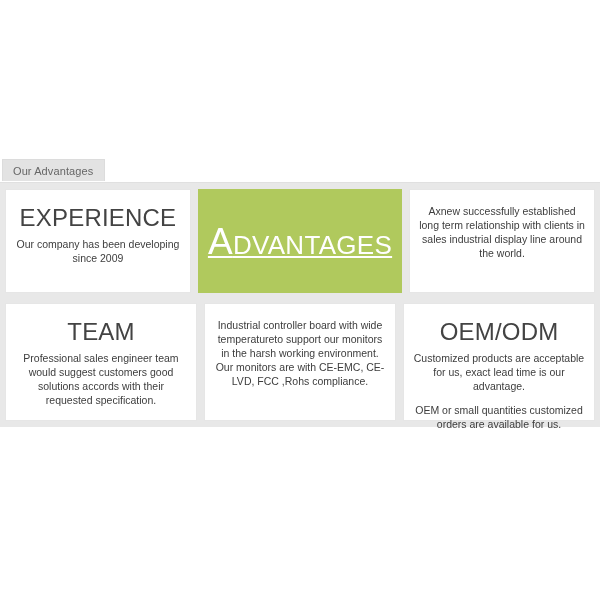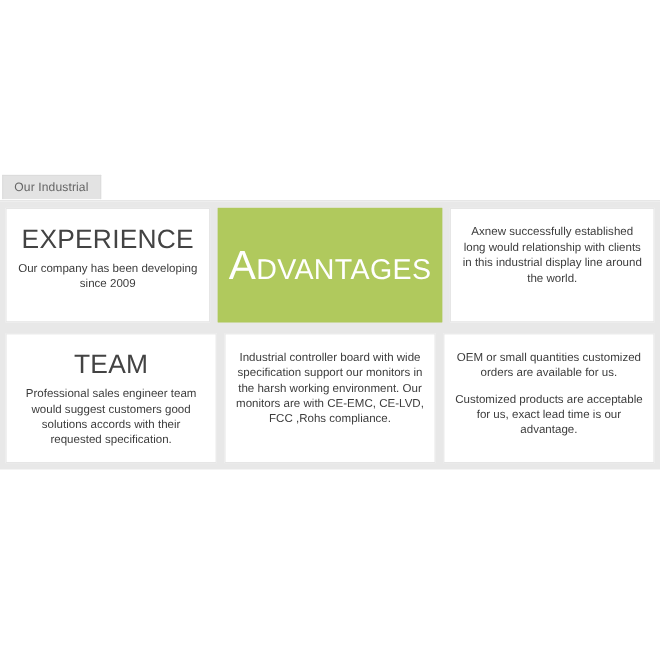--- a/index.html
+++ b/index.html
@@ -122,20 +122,21 @@
     padding-bottom: 0;
   }
   .highlight-word {
     color: #ffffff;
     font-weight: 400;
     line-height: 1;
     font-size: 26px;
     letter-spacing: 0.3px;
     display: inline-block;
     white-space: nowrap;
+    text-decoration: underline;
   }
   .highlight-word .cap {
     font-size: 37px;
     line-height: 1;
     vertical-align: baseline;
   }
 
   
   .bottom-spacer {
     background: #ffffff;
@@ -143,57 +144,58 @@
   }
 </style>
 </head>
 <body>
 
 <div id="page">
 
   <div class="top-spacer"></div>
 
   <div class="tabbar">
-    <div class="tab">Our Industrial</div>
+    <div class="tab">Our Advantages</div>
     <div class="tabbar-rule"></div>
   </div>
 
   <div class="panel">
 
     <div class="grid-row">
 
       <div class="card row1">
         <div class="card-title">EXPERIENCE</div>
         <p class="card-body">Our company has been developing since 2009</p>
       </div>
 
       <div class="card row1 highlight">
         <div class="highlight-word"><span class="cap">A</span><span>DVANTAGES</span></div>
       </div>
 
       <div class="card row1">
-        <p class="card-body">Axnew successfully established long would relationship with clients in this industrial display line around the world.</p>
+        <p class="card-body">Axnew successfully established long term relationship with clients in sales industrial display line around the world.</p>
       </div>
 
     </div>
 
     <div class="grid-row">
 
       <div class="card row2">
         <div class="card-title">TEAM</div>
         <p class="card-body">Professional sales engineer team would suggest customers good solutions accords with their requested specification.</p>
       </div>
 
       <div class="card row2">
-        <p class="card-body">Industrial controller board with wide specification support our monitors in the harsh working environment.  Our monitors are with CE-EMC, CE-LVD, FCC ,Rohs compliance.</p>
+        <p class="card-body">Industrial controller board with wide temperatureto support our monitors in the harsh working environment.  Our monitors are with CE-EMC, CE-LVD, FCC ,Rohs compliance.</p>
       </div>
 
       <div class="card row2">
+        <div class="card-title">OEM/ODM</div>
+        <p class="card-body">Customized products are acceptable for us, exact lead time is our advantage.</p>
         <p class="card-body">OEM or small quantities customized orders are available for us.</p>
-        <p class="card-body">Customized products are acceptable for us, exact lead time is our advantage.</p>
       </div>
 
     </div>
 
   </div>
 
   <div class="bottom-spacer"></div>
 
 </div>
 

